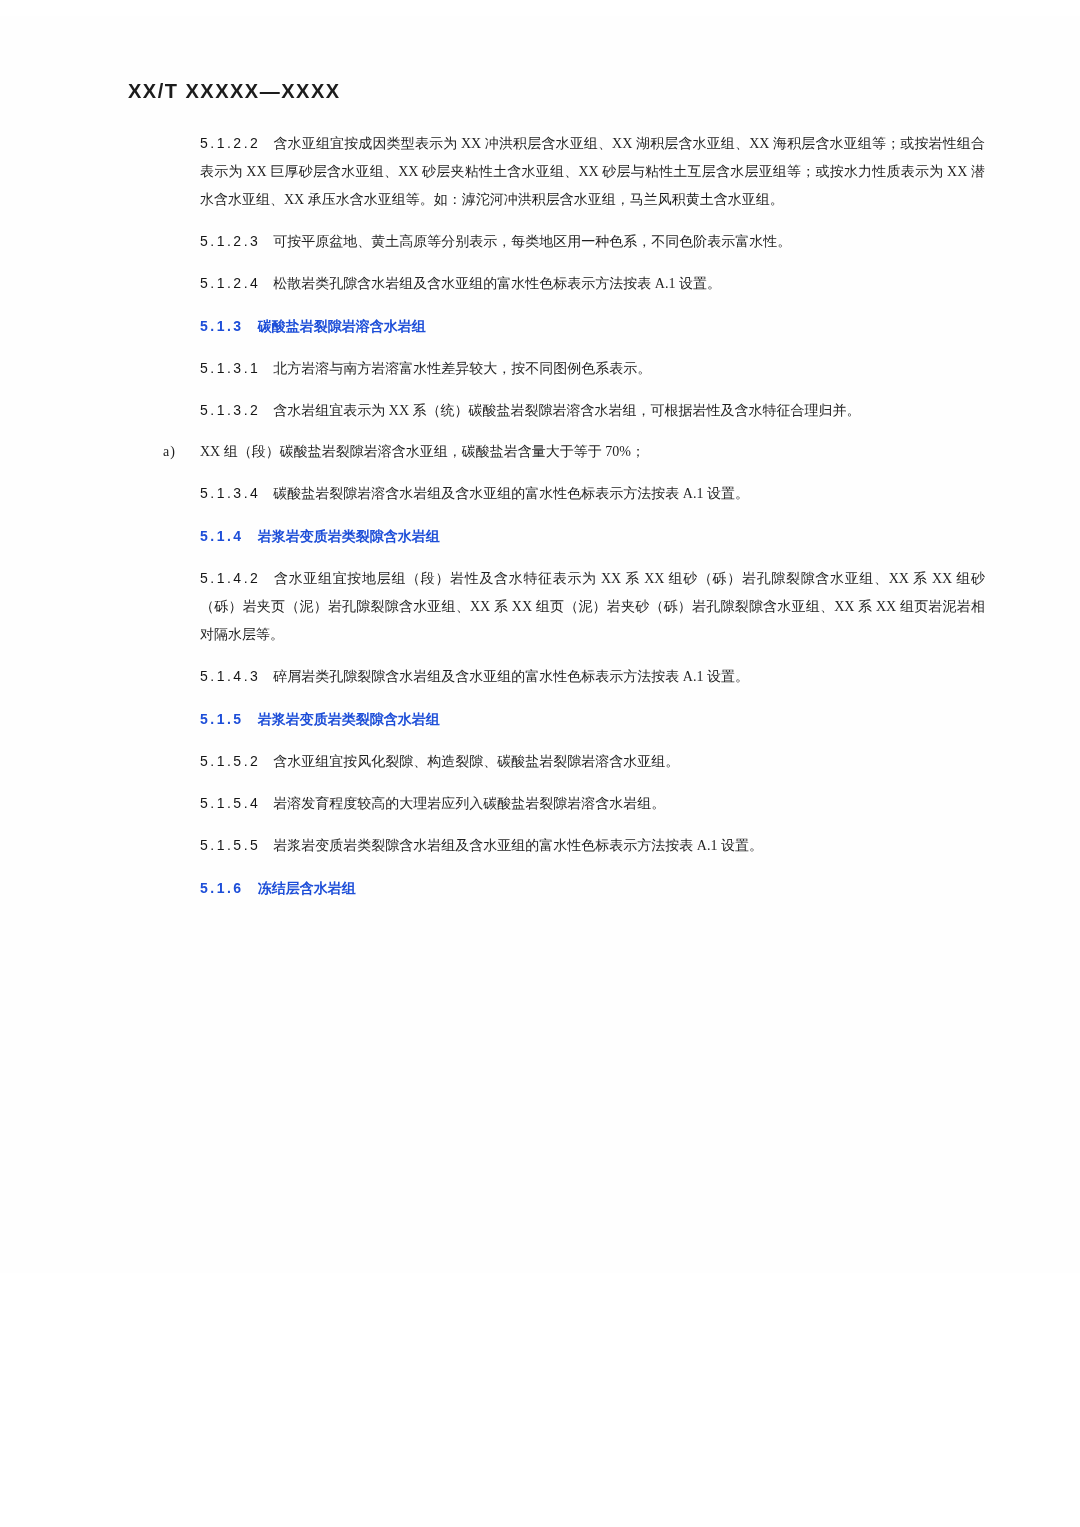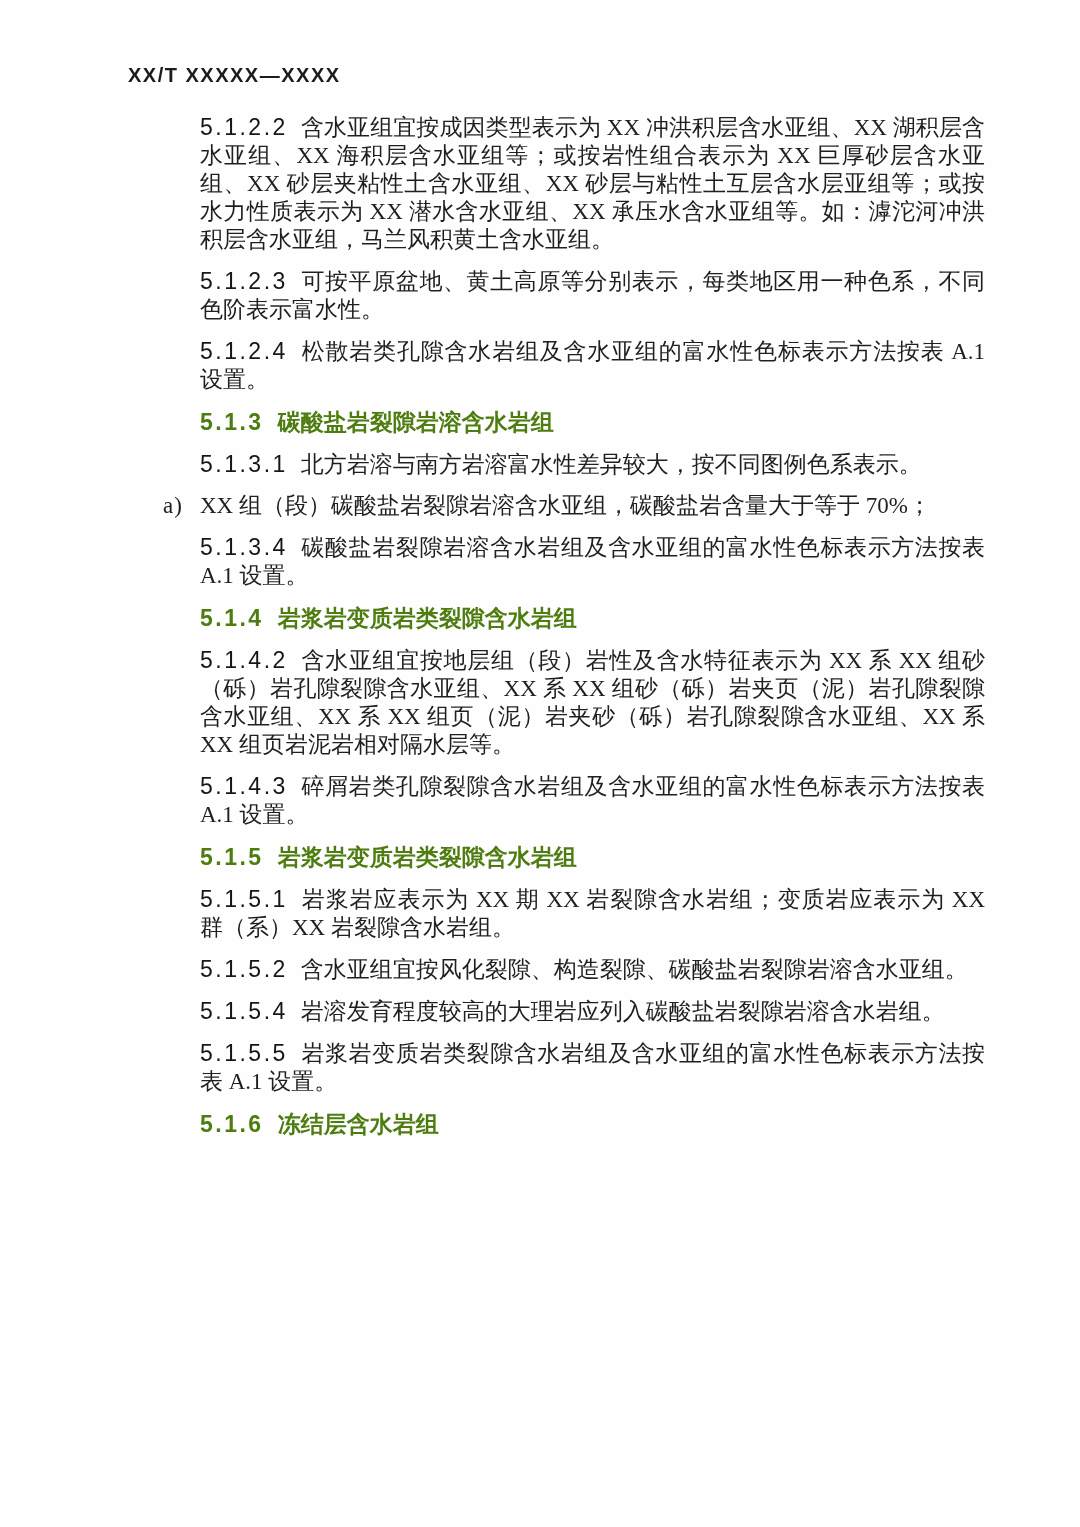--- a/index.html
+++ b/index.html
@@ -1,55 +1,55 @@
 <!DOCTYPE html>
 <html lang="zh"><head>
 <meta charset="utf-8">
 <style>
   html,body{margin:0;padding:0;background:#ffffff;}
   .page{
     position:relative;
     width:1080px;height:1257px;
-    margin:0 auto;
+    margin:16px auto;
     background:#fefefe;
     box-sizing:border-box;
     padding:63px 95px 0 128px;
     color:#212121;
     overflow:hidden;
   }
   .doc-header{
     font-family:"Liberation Sans",sans-serif;
     font-weight:600;
     font-size:20px;
     line-height:24px;
     letter-spacing:1.5px;
     color:#1c1c1c;
   }
   .content{
     margin-left:72px;            
     margin-top:26px;
     font-family:"Liberation Serif","DejaVu Serif",serif;
-    font-size:23px;
+    font-size:14px;
     line-height:28px;
     text-align:justify;
     color:#1f1f1f;
   }
   p.clause{margin:13px 0;}
   p.clause .num{
     font-family:"Liberation Sans",sans-serif;
     letter-spacing:2.5px;
     margin-right:13px;
     white-space:nowrap;
     color:#161616;
   }
   p.heading{
     font-family:"Liberation Sans",sans-serif;
     font-weight:700;
     margin:14px 0;
-    color:#4d7c0f;
+    color:#1d4ed8;
     text-align:left;
   }
   p.heading .num{letter-spacing:2.5px;margin-right:14px;}
   .alpha-list{margin:13px 0;}
   p.li{
     margin:0 0 0 -37px;          
   }
   .li-label{
     display:inline-block;
     width:37px;
@@ -78,38 +78,38 @@
     <p class="clause"><span class="num">5.1.2.2</span><span>含水亚组宜按成因类型表示为 XX 冲洪积层含水亚组、XX 湖积层含水亚组、XX 海积层含水亚组等；或按岩性组合表示为 XX 巨厚砂层含水亚组、XX 砂层夹粘性土含水亚组、XX 砂层与粘性土互层含水层亚组等；或按水力性质表示为 XX 潜水含水亚组、XX 承压水含水亚组等。如：滹沱河冲洪积层含水亚组，马兰风积黄土含水亚组。</span></p>
 
     <p class="clause"><span class="num">5.1.2.3</span><span>可按平原盆地、黄土高原等分别表示，每类地区用一种色系，不同色阶表示富水性。</span></p>
 
     <p class="clause"><span class="num">5.1.2.4</span><span>松散岩类孔隙含水岩组及含水亚组的富水性色标表示方法按表 A.1 设置。</span></p>
 
     <p class="heading"><span class="num">5.1.3</span><span>碳酸盐岩裂隙岩溶含水岩组</span></p>
 
     <p class="clause"><span class="num">5.1.3.1</span><span>北方岩溶与南方岩溶富水性差异较大，按不同图例色系表示。</span></p>
 
+    <p class="clause"><span class="num">5.1.3.2</span><span>含水岩组宜表示为 XX 系（统）碳酸盐岩裂隙岩溶含水岩组，可根据岩性及含水特征合理归并。</span></p>
 
 
     <div class="alpha-list">
       <p class="li"><span class="li-label">a)</span><span>XX 组（段）碳酸盐岩裂隙岩溶含水亚组，碳酸盐岩含量大于等于 70%；</span></p>
     </div>
 
     <p class="clause"><span class="num">5.1.3.4</span><span>碳酸盐岩裂隙岩溶含水岩组及含水亚组的富水性色标表示方法按表 A.1 设置。</span></p>
 
     <p class="heading"><span class="num">5.1.4</span><span>岩浆岩变质岩类裂隙含水岩组</span></p>
 
 
     <p class="clause"><span class="num">5.1.4.2</span><span>含水亚组宜按地层组（段）岩性及含水特征表示为 XX 系 XX 组砂（砾）岩孔隙裂隙含水亚组、XX 系 XX 组砂（砾）岩夹页（泥）岩孔隙裂隙含水亚组、XX 系 XX 组页（泥）岩夹砂（砾）岩孔隙裂隙含水亚组、XX 系 XX 组页岩泥岩相对隔水层等。</span></p>
 
     <p class="clause"><span class="num">5.1.4.3</span><span>碎屑岩类孔隙裂隙含水岩组及含水亚组的富水性色标表示方法按表 A.1 设置。</span></p>
 
     <p class="heading"><span class="num">5.1.5</span><span>岩浆岩变质岩类裂隙含水岩组</span></p>
 
-    <p class="clause"><span class="num">5.1.5.1</span><span>岩浆岩应表示为 XX 期 XX 岩裂隙含水岩组；变质岩应表示为 XX 群（系）XX 岩裂隙含水岩组。</span></p>
 
     <p class="clause"><span class="num">5.1.5.2</span><span>含水亚组宜按风化裂隙、构造裂隙、碳酸盐岩裂隙岩溶含水亚组。</span></p>
 
 
     <p class="clause"><span class="num">5.1.5.4</span><span>岩溶发育程度较高的大理岩应列入碳酸盐岩裂隙岩溶含水岩组。</span></p>
 
     <p class="clause"><span class="num">5.1.5.5</span><span>岩浆岩变质岩类裂隙含水岩组及含水亚组的富水性色标表示方法按表 A.1 设置。</span></p>
 
     <p class="heading"><span class="num">5.1.6</span><span>冻结层含水岩组</span></p>
 

